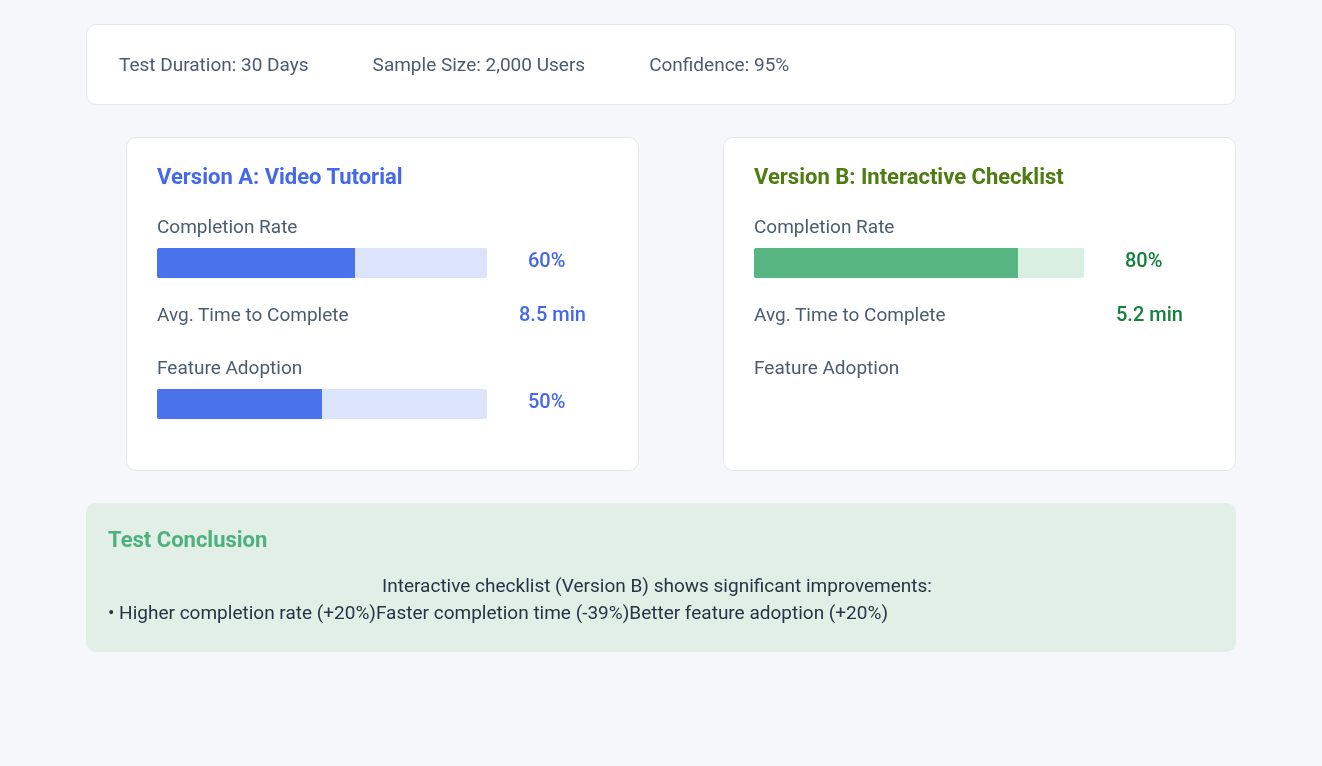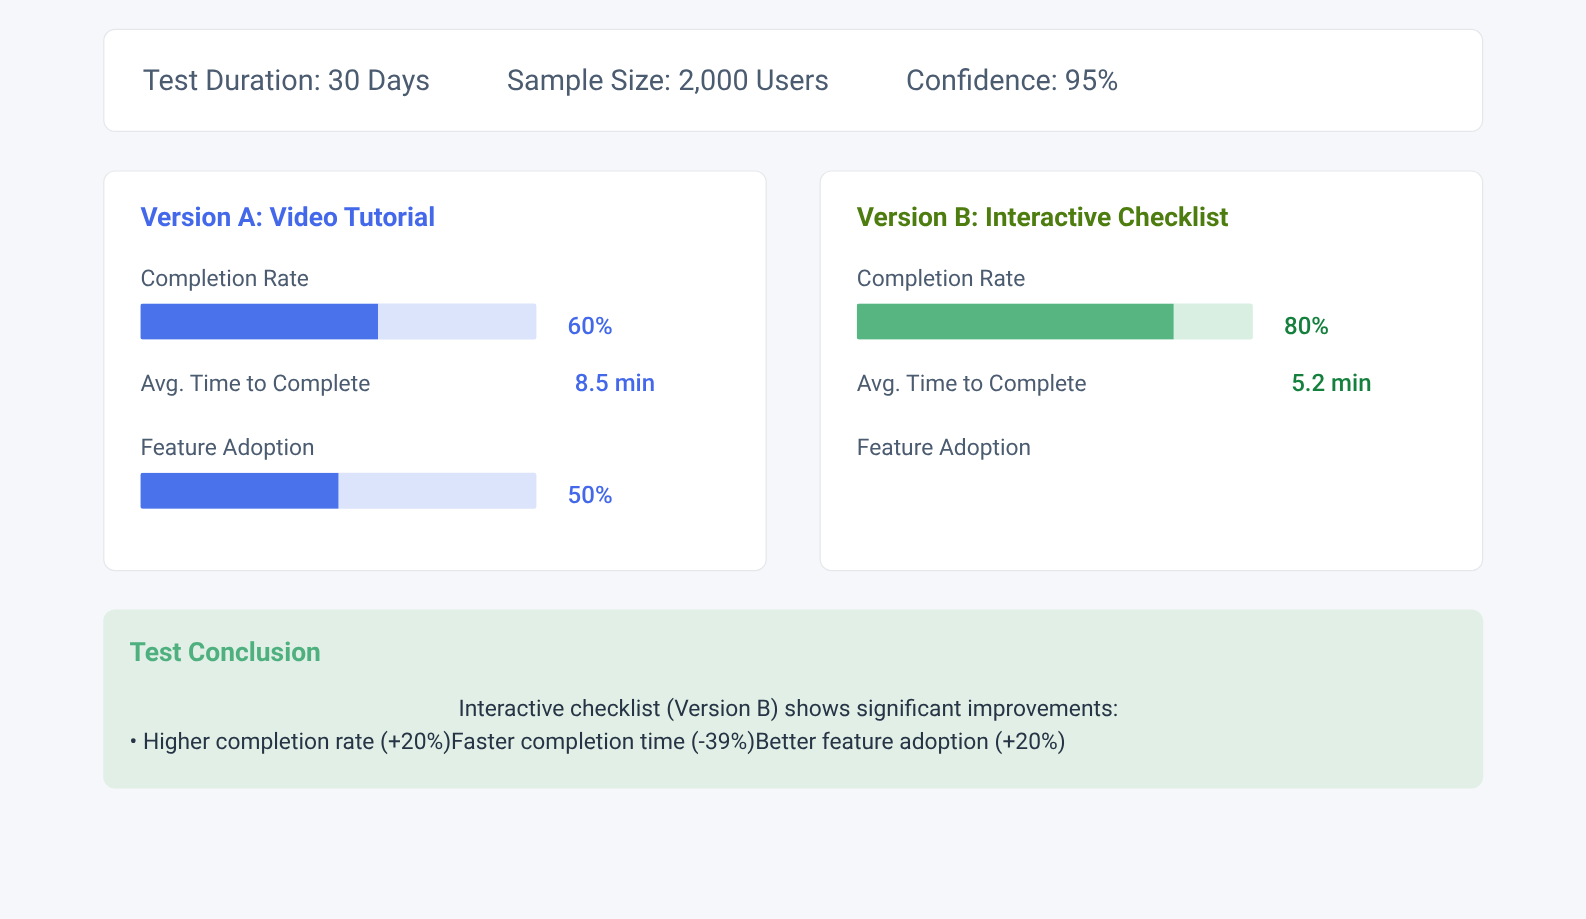--- a/index.html
+++ b/index.html
@@ -11,54 +11,55 @@
     width: 1322px;
   }
   .summary-card {
     background: #ffffff;
     border: 1px solid #e5e7eb;
     border-radius: 10px;
     padding: 28px 32px;
     display: flex;
     gap: 64px;
     margin-top: 24px;
-    font-size: 24px;
+    font-size: 19px;
     color: #4b5b70;
   }
   .panels {
     display: grid;
     grid-template-columns: 1fr 1fr;
     gap: 44px;
     margin-top: 32px;
   }
   .panel {
     background: #ffffff;
     border: 1px solid #e5e7eb;
     border-radius: 10px;
     padding: 26px 30px 8px 30px;
     overflow: hidden;
     height: 334px;
+    margin-left: 40px;
   }
   .panel-title {
     font-size: 22px;
     font-weight: 700;
     margin-bottom: 26px;
   }
   .title-a { color: #4468ea; }
   .title-b { color: #4d7c0f; }
   .metric { margin-bottom: 24px; }
   .metric-label {
     font-size: 19px;
     color: #4b5b70;
     margin-bottom: 10px;
   }
   .bar-row {
     display: flex;
-    align-items: flex-end;
-    gap: 26px;
+    align-items: flex-start;
+    gap: 41px;
   }
   .bar-track {
     flex: 0 0 330px;
     height: 30px;
     border-radius: 2px;
     position: relative;
     overflow: hidden;
   }
   .track-a { background: #dbe4fb; }
   .track-b { background: #d8efe2; }

